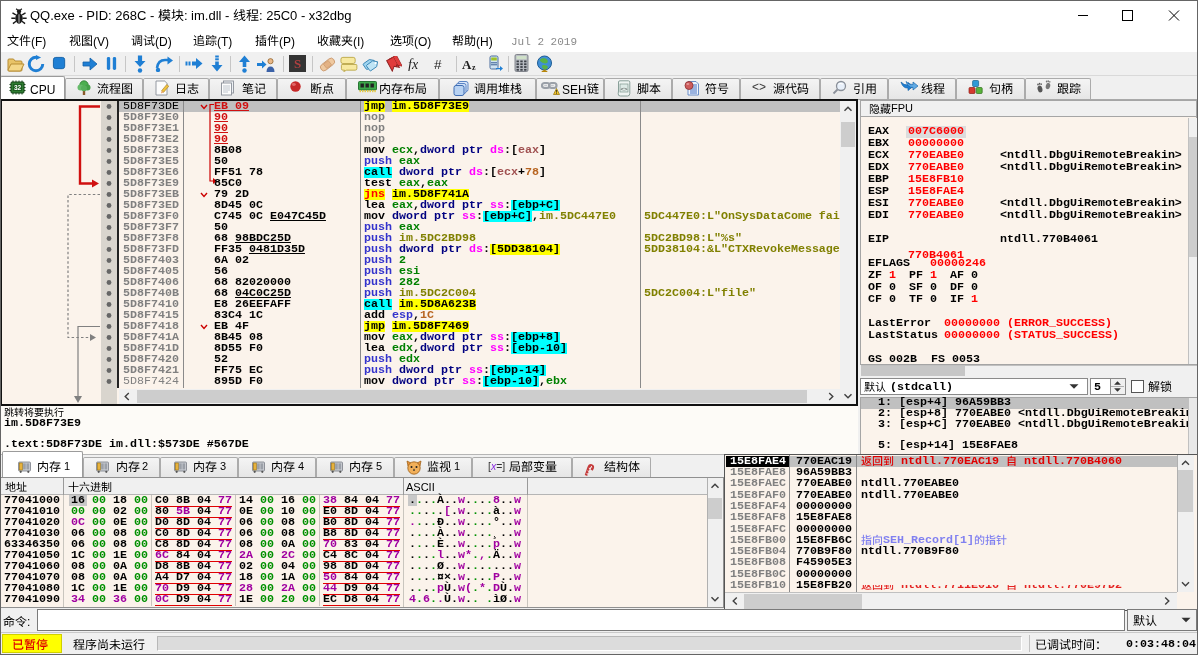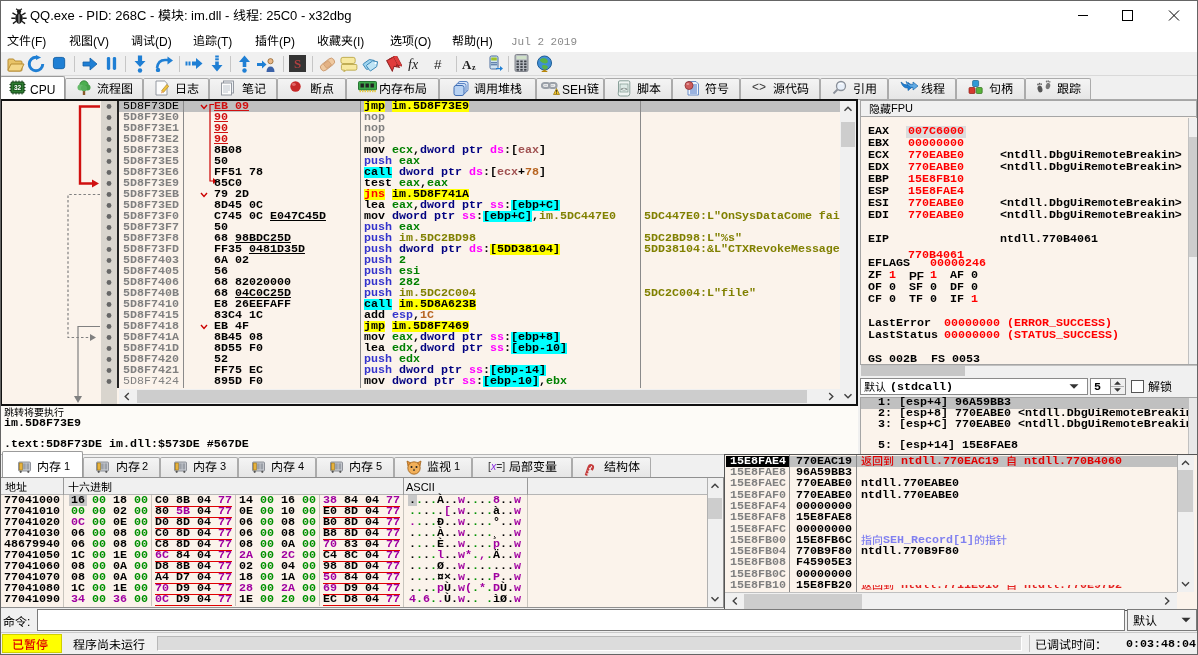--- a/index.html
+++ b/index.html
@@ -624,21 +624,21 @@
 <div style="position:absolute;left:868.0px;top:209.5px;font-family:'Liberation Mono',monospace;font-weight:700;font-size:11.66px;line-height:11px;white-space:pre;color:#000;">EDI</div>
 <div style="position:absolute;left:908.0px;top:209.5px;font-family:'Liberation Mono',monospace;font-weight:700;font-size:11.66px;line-height:11px;white-space:pre;color:#ff0000;">770EABE0</div>
 <div style="position:absolute;left:1000.0px;top:209.5px;font-family:'Liberation Mono',monospace;font-weight:700;font-size:11.66px;line-height:11px;white-space:pre;color:#000;">&lt;ntdll.DbgUiRemoteBreakin&gt;</div>
 <div style="position:absolute;left:868.0px;top:233.5px;font-family:'Liberation Mono',monospace;font-weight:700;font-size:11.66px;line-height:11px;white-space:pre;color:#000;">EIP</div>
 <div style="position:absolute;left:908.0px;top:233.5px;font-family:'Liberation Mono',monospace;font-weight:700;font-size:11.66px;line-height:11px;white-space:pre;color:#ff0000;margin-top:16px;">770B4061</div>
 <div style="position:absolute;left:1000.0px;top:233.5px;font-family:'Liberation Mono',monospace;font-weight:700;font-size:11.66px;line-height:11px;white-space:pre;color:#000;">ntdll.770B4061</div>
 <div style="position:absolute;left:868.0px;top:257.5px;font-family:'Liberation Mono',monospace;font-weight:700;font-size:11.66px;line-height:11px;white-space:pre;color:#000;">EFLAGS</div>
 <div style="position:absolute;left:930.0px;top:257.5px;font-family:'Liberation Mono',monospace;font-weight:700;font-size:11.66px;line-height:11px;white-space:pre;color:#ff0000;">00000246</div>
 <div style="position:absolute;left:868.0px;top:269.5px;font-family:'Liberation Mono',monospace;font-weight:700;font-size:11.66px;line-height:11px;white-space:pre;color:#000;">ZF</div>
 <div style="position:absolute;left:889.0px;top:269.5px;font-family:'Liberation Mono',monospace;font-weight:700;font-size:11.66px;line-height:11px;white-space:pre;color:#ff0000;">1</div>
-<div style="position:absolute;left:909.0px;top:269.5px;font-family:Liberation Sans, sans-serif;font-weight:700;font-size:11.66px;line-height:11px;white-space:pre;color:#000;">PF</div>
+<div style="position:absolute;left:909.0px;top:269.5px;font-family:Liberation Mono, monospace;font-weight:700;font-size:11.66px;line-height:11px;white-space:pre;color:#000;">PF</div>
 <div style="position:absolute;left:930.0px;top:269.5px;font-family:'Liberation Mono',monospace;font-weight:700;font-size:11.66px;line-height:11px;white-space:pre;color:#ff0000;">1</div>
 <div style="position:absolute;left:950.0px;top:269.5px;font-family:'Liberation Mono',monospace;font-weight:700;font-size:11.66px;line-height:11px;white-space:pre;color:#000;">AF</div>
 <div style="position:absolute;left:971.0px;top:269.5px;font-family:'Liberation Mono',monospace;font-weight:700;font-size:11.66px;line-height:11px;white-space:pre;color:#000;">0</div>
 <div style="position:absolute;left:868.0px;top:281.5px;font-family:'Liberation Mono',monospace;font-weight:700;font-size:11.66px;line-height:11px;white-space:pre;color:#000;">OF</div>
 <div style="position:absolute;left:889.0px;top:281.5px;font-family:'Liberation Mono',monospace;font-weight:700;font-size:11.66px;line-height:11px;white-space:pre;color:#000;">0</div>
 <div style="position:absolute;left:909.0px;top:281.5px;font-family:'Liberation Mono',monospace;font-weight:700;font-size:11.66px;line-height:11px;white-space:pre;color:#000;">SF</div>
 <div style="position:absolute;left:930.0px;top:281.5px;font-family:'Liberation Mono',monospace;font-weight:700;font-size:11.66px;line-height:11px;white-space:pre;color:#000;">0</div>
 <div style="position:absolute;left:950.0px;top:281.5px;font-family:'Liberation Mono',monospace;font-weight:700;font-size:11.66px;line-height:11px;white-space:pre;color:#000;">DF</div>
 <div style="position:absolute;left:971.0px;top:281.5px;font-family:'Liberation Mono',monospace;font-weight:700;font-size:11.66px;line-height:11px;white-space:pre;color:#000;">0</div>
 <div style="position:absolute;left:868.0px;top:293.5px;font-family:'Liberation Mono',monospace;font-weight:700;font-size:11.66px;line-height:11px;white-space:pre;color:#000;">CF</div>
@@ -953,21 +953,21 @@
 <div style="position:absolute;left:451.0px;top:527.5px;font-family:'Liberation Mono',monospace;font-weight:700;font-size:11.66px;line-height:11px;white-space:pre;color:#000;">.</div>
 <div style="position:absolute;left:458.0px;top:527.5px;font-family:'Liberation Mono',monospace;font-weight:700;font-size:11.66px;line-height:11px;white-space:pre;color:#a000a0;">w</div>
 <div style="position:absolute;left:465.0px;top:527.5px;font-family:'Liberation Mono',monospace;font-weight:700;font-size:11.66px;line-height:11px;white-space:pre;color:#000;">.</div>
 <div style="position:absolute;left:472.0px;top:527.5px;font-family:'Liberation Mono',monospace;font-weight:700;font-size:11.66px;line-height:11px;white-space:pre;color:#009000;">.</div>
 <div style="position:absolute;left:479.0px;top:527.5px;font-family:'Liberation Mono',monospace;font-weight:700;font-size:11.66px;line-height:11px;white-space:pre;color:#000;">.</div>
 <div style="position:absolute;left:486.0px;top:527.5px;font-family:'Liberation Mono',monospace;font-weight:700;font-size:11.66px;line-height:11px;white-space:pre;color:#009000;">.</div>
 <div style="position:absolute;left:493.0px;top:527.5px;font-family:'Liberation Mono',monospace;font-weight:700;font-size:11.66px;line-height:11px;white-space:pre;color:#000;">¸</div>
 <div style="position:absolute;left:500.0px;top:527.5px;font-family:'Liberation Mono',monospace;font-weight:700;font-size:11.66px;line-height:11px;white-space:pre;color:#000;">.</div>
 <div style="position:absolute;left:507.0px;top:527.5px;font-family:'Liberation Mono',monospace;font-weight:700;font-size:11.66px;line-height:11px;white-space:pre;color:#000;">.</div>
 <div style="position:absolute;left:514.0px;top:527.5px;font-family:'Liberation Mono',monospace;font-weight:700;font-size:11.66px;line-height:11px;white-space:pre;color:#a000a0;">w</div>
-<div style="position:absolute;left:4.0px;top:538.5px;font-family:'Liberation Mono',monospace;font-weight:700;font-size:11.66px;line-height:11px;white-space:pre;color:#000;">48679940</div>
+<div style="position:absolute;left:4.0px;top:538.5px;font-family:'Liberation Mono',monospace;font-weight:700;font-size:11.66px;line-height:11px;white-space:pre;color:#000;">63346350</div>
 <div style="position:absolute;left:71.0px;top:538.5px;font-family:'Liberation Mono',monospace;font-weight:700;font-size:11.66px;line-height:11px;white-space:pre;color:#000;">06</div>
 <div style="position:absolute;left:92.0px;top:538.5px;font-family:'Liberation Mono',monospace;font-weight:700;font-size:11.66px;line-height:11px;white-space:pre;color:#009000;">00</div>
 <div style="position:absolute;left:113.0px;top:538.5px;font-family:'Liberation Mono',monospace;font-weight:700;font-size:11.66px;line-height:11px;white-space:pre;color:#000;">08</div>
 <div style="position:absolute;left:134.0px;top:538.5px;font-family:'Liberation Mono',monospace;font-weight:700;font-size:11.66px;line-height:11px;white-space:pre;color:#009000;">00</div>
 <div style="position:absolute;left:155.0px;top:538.5px;font-family:'Liberation Mono',monospace;font-weight:700;font-size:11.66px;line-height:11px;white-space:pre;color:#000;">C8</div>
 <div style="position:absolute;left:176.0px;top:538.5px;font-family:'Liberation Mono',monospace;font-weight:700;font-size:11.66px;line-height:11px;white-space:pre;color:#000;">8D</div>
 <div style="position:absolute;left:197.0px;top:538.5px;font-family:'Liberation Mono',monospace;font-weight:700;font-size:11.66px;line-height:11px;white-space:pre;color:#000;">04</div>
 <div style="position:absolute;left:218.0px;top:538.5px;font-family:'Liberation Mono',monospace;font-weight:700;font-size:11.66px;line-height:11px;white-space:pre;color:#a000a0;">77</div>
 <div style="position:absolute;left:239.0px;top:538.5px;font-family:'Liberation Mono',monospace;font-weight:700;font-size:11.66px;line-height:11px;white-space:pre;color:#000;">08</div>
 <div style="position:absolute;left:260.0px;top:538.5px;font-family:'Liberation Mono',monospace;font-weight:700;font-size:11.66px;line-height:11px;white-space:pre;color:#009000;">00</div>
@@ -1106,21 +1106,21 @@
 <div style="position:absolute;left:113.0px;top:582.5px;font-family:'Liberation Mono',monospace;font-weight:700;font-size:11.66px;line-height:11px;white-space:pre;color:#000;">1E</div>
 <div style="position:absolute;left:134.0px;top:582.5px;font-family:'Liberation Mono',monospace;font-weight:700;font-size:11.66px;line-height:11px;white-space:pre;color:#009000;">00</div>
 <div style="position:absolute;left:155.0px;top:582.5px;font-family:'Liberation Mono',monospace;font-weight:700;font-size:11.66px;line-height:11px;white-space:pre;color:#a000a0;">70</div>
 <div style="position:absolute;left:176.0px;top:582.5px;font-family:'Liberation Mono',monospace;font-weight:700;font-size:11.66px;line-height:11px;white-space:pre;color:#000;">D9</div>
 <div style="position:absolute;left:197.0px;top:582.5px;font-family:'Liberation Mono',monospace;font-weight:700;font-size:11.66px;line-height:11px;white-space:pre;color:#000;">04</div>
 <div style="position:absolute;left:218.0px;top:582.5px;font-family:'Liberation Mono',monospace;font-weight:700;font-size:11.66px;line-height:11px;white-space:pre;color:#a000a0;">77</div>
 <div style="position:absolute;left:239.0px;top:582.5px;font-family:'Liberation Mono',monospace;font-weight:700;font-size:11.66px;line-height:11px;white-space:pre;color:#a000a0;">28</div>
 <div style="position:absolute;left:260.0px;top:582.5px;font-family:'Liberation Mono',monospace;font-weight:700;font-size:11.66px;line-height:11px;white-space:pre;color:#009000;">00</div>
 <div style="position:absolute;left:281.0px;top:582.5px;font-family:'Liberation Mono',monospace;font-weight:700;font-size:11.66px;line-height:11px;white-space:pre;color:#a000a0;">2A</div>
 <div style="position:absolute;left:302.0px;top:582.5px;font-family:'Liberation Mono',monospace;font-weight:700;font-size:11.66px;line-height:11px;white-space:pre;color:#009000;">00</div>
-<div style="position:absolute;left:323.0px;top:582.5px;font-family:'Liberation Mono',monospace;font-weight:700;font-size:11.66px;line-height:11px;white-space:pre;color:#a000a0;">69</div>
+<div style="position:absolute;left:323.0px;top:582.5px;font-family:'Liberation Mono',monospace;font-weight:700;font-size:11.66px;line-height:11px;white-space:pre;color:#a000a0;">44</div>
 <div style="position:absolute;left:344.0px;top:582.5px;font-family:'Liberation Mono',monospace;font-weight:700;font-size:11.66px;line-height:11px;white-space:pre;color:#000;">D9</div>
 <div style="position:absolute;left:365.0px;top:582.5px;font-family:'Liberation Mono',monospace;font-weight:700;font-size:11.66px;line-height:11px;white-space:pre;color:#000;">04</div>
 <div style="position:absolute;left:386.0px;top:582.5px;font-family:'Liberation Mono',monospace;font-weight:700;font-size:11.66px;line-height:11px;white-space:pre;color:#a000a0;">77</div>
 <div style="position:absolute;left:155px;top:593.5px;width:77.0px;height:1px;background:#e00000"></div>
 <div style="position:absolute;left:323px;top:593.5px;width:77.0px;height:1px;background:#e00000"></div>
 <div style="position:absolute;left:409.0px;top:582.5px;font-family:'Liberation Mono',monospace;font-weight:700;font-size:11.66px;line-height:11px;white-space:pre;color:#000;">.</div>
 <div style="position:absolute;left:416.0px;top:582.5px;font-family:'Liberation Mono',monospace;font-weight:700;font-size:11.66px;line-height:11px;white-space:pre;color:#009000;">.</div>
 <div style="position:absolute;left:423.0px;top:582.5px;font-family:'Liberation Mono',monospace;font-weight:700;font-size:11.66px;line-height:11px;white-space:pre;color:#000;">.</div>
 <div style="position:absolute;left:430.0px;top:582.5px;font-family:'Liberation Mono',monospace;font-weight:700;font-size:11.66px;line-height:11px;white-space:pre;color:#009000;">.</div>
 <div style="position:absolute;left:437.0px;top:582.5px;font-family:'Liberation Mono',monospace;font-weight:700;font-size:11.66px;line-height:11px;white-space:pre;color:#a000a0;">p</div>

